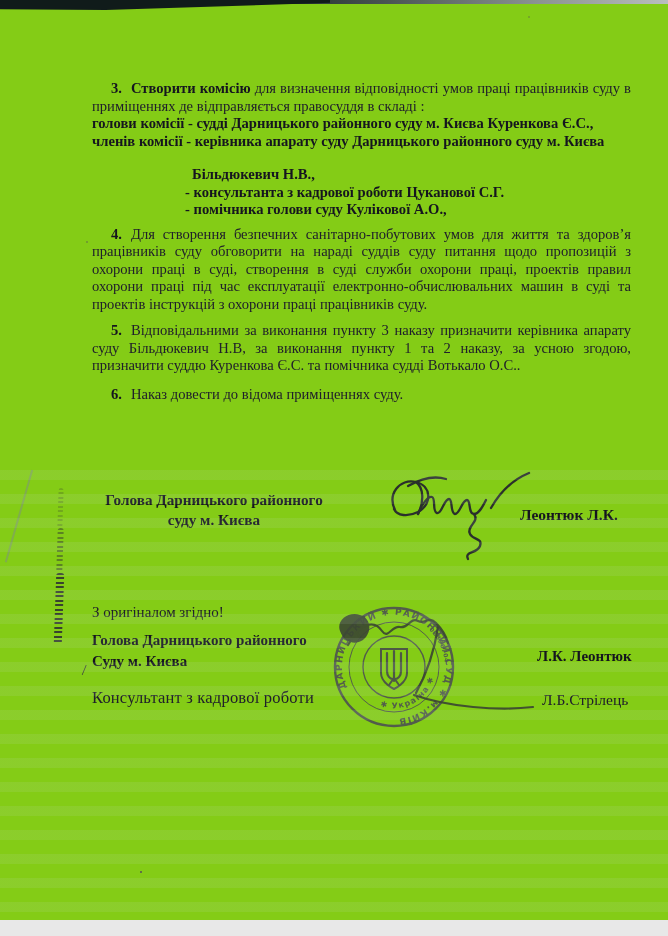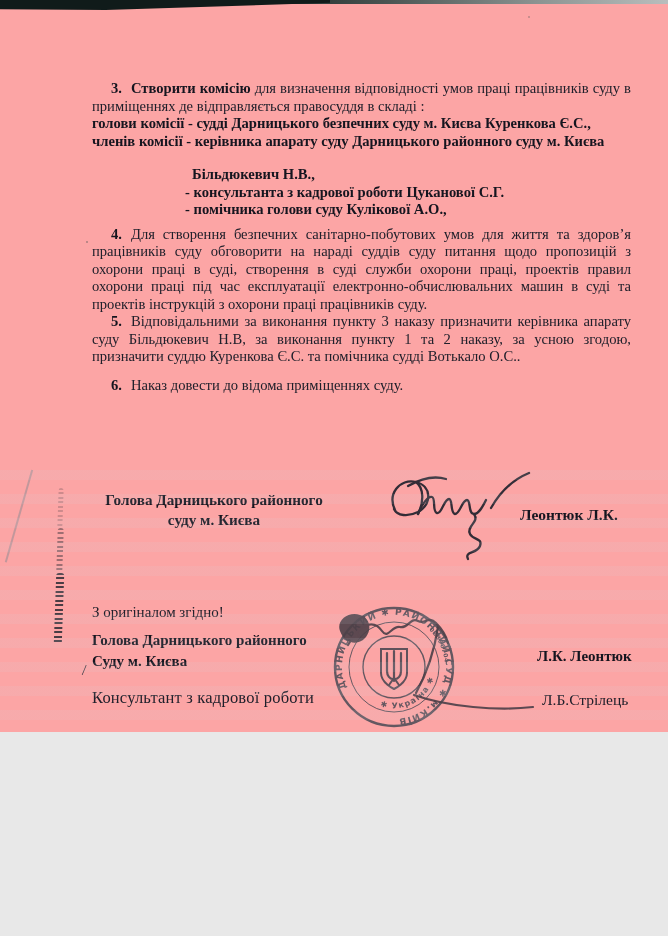--- a/index.html
+++ b/index.html
@@ -1,18 +1,18 @@
 <!DOCTYPE html>
 <html><head>
 <meta charset="utf-8">
 <style>
   html,body{margin:0;padding:0;background:#e8e8e8;}
   .page{
-    position:relative;width:668px;height:732px;margin:0 auto;
-    background:#fca5a5;overflow:hidden;
+    position:relative;width:668px;height:920px;margin:0 auto;
+    background:#84cc16;overflow:hidden;
     font-family:"Liberation Serif","DejaVu Serif",serif;
     color:#20202b;
     text-decoration:underline;
   }
   
   .scan-top-edge{position:absolute;left:0;top:0;width:668px;height:4px;
     background:linear-gradient(to right,#0e1817,#1d2a28 40%,#4a5553 58%,#8a9290 80%,#b9bebd);}
   .scan-wedge{position:absolute;left:0;top:0;width:330px;height:10px;background:#101b1a;
     clip-path:polygon(0 0,100% 0,100% 28%,32% 100%,0 92%);}
   .bleed-strip{position:absolute;border-radius:3px;
@@ -28,21 +28,21 @@
   
   .body-text{position:absolute;left:92px;top:80px;width:539px;
     font-size:14.6px;line-height:17.5px;}
   .para{margin:0;text-align:justify;text-indent:19px;}
   .bold{font-weight:bold;color:#15151f;}
   .num{font-weight:bold;margin-right:9px;color:#15151f;}
   .c-line{font-weight:bold;color:#15151f;text-align:left;}
   .ind-name{padding-left:100px;margin-top:16px;}
   .ind-dash{padding-left:93px;}
   .mt4{margin-top:7px;}
-  .mt5{}
+  .mt5{margin-top:9px;}
   .mt6{margin-top:11.5px;}
   .mt7{margin-top:11px;}
   
   .approval-title{position:absolute;left:93px;top:490px;width:242px;text-align:center;
     font-weight:bold;font-size:15.2px;line-height:20px;color:#15151f;}
   .signer-name{position:absolute;left:520px;top:506px;font-weight:bold;font-size:15.5px;color:#15151f;}
   .sig-svg{position:absolute;left:378px;top:466px;}
   
   .cert-note{position:absolute;left:92px;top:604px;font-size:15px;}
   .cert-title{position:absolute;left:92px;top:630px;font-weight:bold;font-size:15px;line-height:20.5px;color:#15151f;}
@@ -65,21 +65,21 @@
   <div class="bleed-strip bleed-1"></div>
   <div class="bleed-strip bleed-2"></div>
   <div class="bleed-strip bleed-3"></div>
   <div class="crease"></div>
   <div class="speck" style="left:140px;top:871px;"></div>
   <div class="speck" style="left:86px;top:241px;opacity:.5;"></div>
   <div class="speck" style="left:528px;top:16px;opacity:.4;"></div>
 
   <div class="body-text">
     <p class="para"><span class="num">3.</span><span class="bold">Створити комісію</span> <span>для визначення відповідності умов праці працівників суду в приміщеннях де відправляється правосуддя в складі :</span></p>
-    <div class="c-line">голови комісії - судді Дарницького безпечних суду м. Києва Куренкова Є.С.,</div>
+    <div class="c-line">голови комісії - судді Дарницького районного суду м. Києва Куренкова Є.С.,</div>
     <div class="c-line">членів комісії  - керівника апарату суду Дарницького районного суду м. Києва</div>
     <div class="c-line ind-name">Більдюкевич Н.В.,</div>
     <div class="c-line ind-dash">- консультанта з кадрової роботи Цуканової С.Г.</div>
     <div class="c-line ind-dash">- помічника голови суду Кулікової А.О.,</div>
 
     <p class="para mt4"><span class="num">4.</span><span>Для створення безпечних санітарно-побутових умов для життя та здоров’я працівників суду обговорити на нараді суддів суду питання щодо пропозицій з охорони праці в суді, створення в суді служби охорони праці, проектів правил охорони праці під час експлуатації електронно-обчислювальних машин в суді та проектів інструкцій з охорони праці працівників суду.</span></p>
 
     <p class="para mt5"><span class="num">5.</span><span>Відповідальними за виконання пункту 3 наказу призначити керівника апарату суду Більдюкевич Н.В, за виконання пункту 1 та 2 наказу, за усною згодою, призначити суддю Куренкова Є.С. та помічника судді Вотькало О.С..</span></p>
 
     <p class="para mt6"><span class="num">6.</span><span>Наказ довести до відома приміщеннях суду.</span></p>

